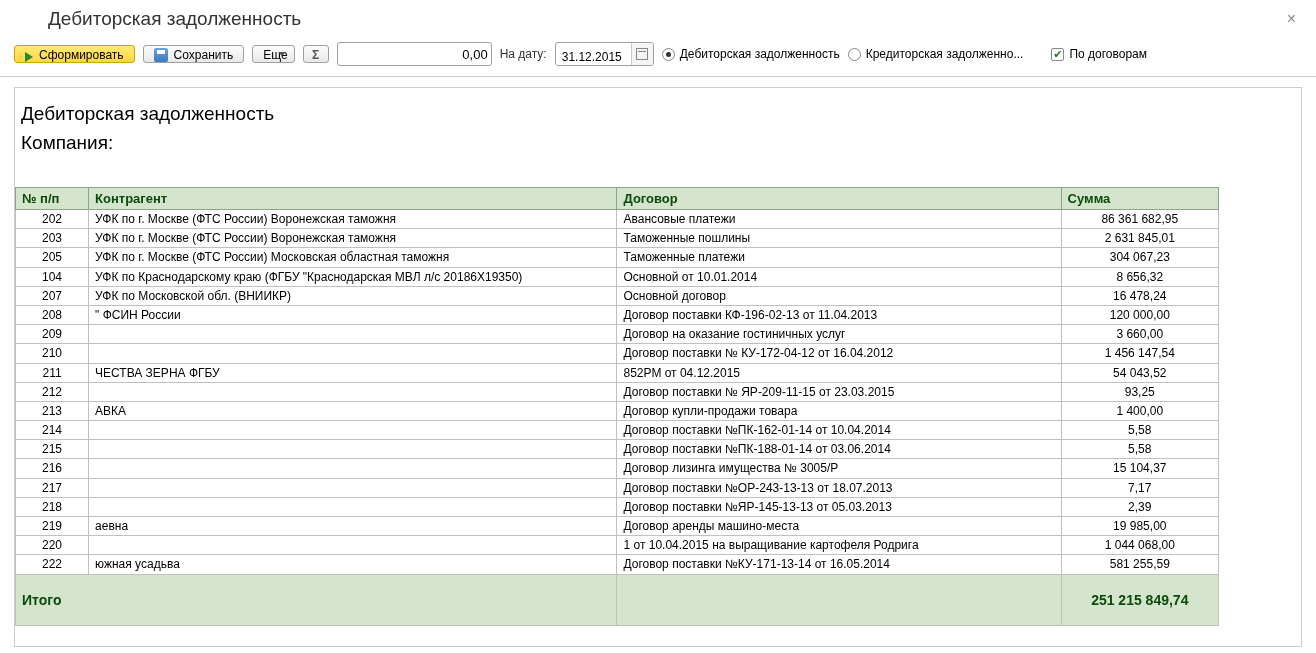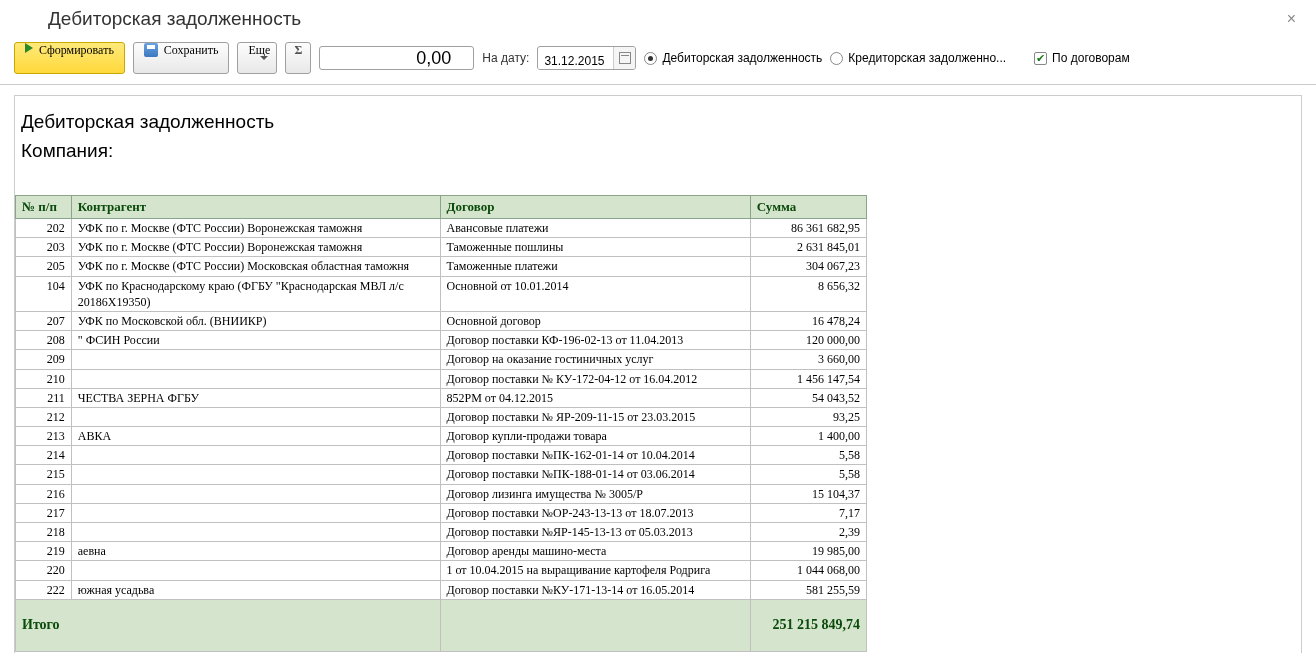--- a/index.html
+++ b/index.html
@@ -35,30 +35,29 @@
   }
   .toolbar {
     padding: 8px 14px 10px 14px;
     display: flex;
     align-items: center;
     gap: 8px;
     border-bottom: 1px solid #ccc;
   }
   .btn {
     display: inline-flex;
-    align-items: flex-start;
+    align-items: flex-end;
     gap: 6px;
-    height: 32px;
+    height: 18px;
     padding: 0 10px;
     border: 1px solid #a0a0a0;
     border-radius: 3px;
     background: linear-gradient(#fdfdfd, #e8e8e8);
     cursor: pointer;
     font-size: 12px;
-    font-family: Liberation Serif, serif;
   }
   .btn-yellow {
     background: linear-gradient(#ffe97a, #ffd83a);
     border-color: #c9a800;
   }
   .btn-more {
     position: relative;
     padding-right: 6px;
   }
   .btn-more::after {
@@ -76,22 +75,22 @@
     justify-content: center;
     font-weight: bold;
     color: #555;
   }
   .num-input {
     width: 155px;
     height: 24px;
     border: 1px solid #a0a0a0;
     border-radius: 3px;
     text-align: right;
-    padding: 0 22px;
-    font-size: 18px;
+    padding: 0 3px;
+    font-size: 13px;
   }
   .label {
     color: #333;
   }
   .date-input-wrap {
     display: inline-flex;
     align-items: center;
     border: 1px solid #a0a0a0;
     border-radius: 3px;
     height: 24px;
@@ -185,41 +184,40 @@
     padding: 0;
   }
   .report-header {
     padding: 12px 6px 30px 6px;
     font-size: 19px;
     line-height: 1.5;
     color: #000;
   }
   table.report {
     border-collapse: collapse;
-    width: 852px;
-    font-family: Liberation Serif, serif;
+    width: 1204px;
   }
   table.report th {
     background: #d5e5cd;
     color: #0a4a0a;
     font-weight: bold;
     text-align: left;
     padding: 3px 6px;
     border: 1px solid #8aa58a;
     font-size: 13px;
   }
   table.report td {
     border: 1px solid #c0c0c0;
     padding: 1px 6px;
     font-size: 12px;
     vertical-align: top;
     line-height: 1.35;
   }
   table.report td.num {
-    text-align: right;
+    text-align: center;
   }
   table.report tr.total td {
     background: #d5e5cd;
     color: #0a4a0a;
     font-weight: bold;
     font-size: 14px;
     padding: 16px 6px;
   }
   .col-n { width: 65px; }
   .col-c { width: 470px; }

